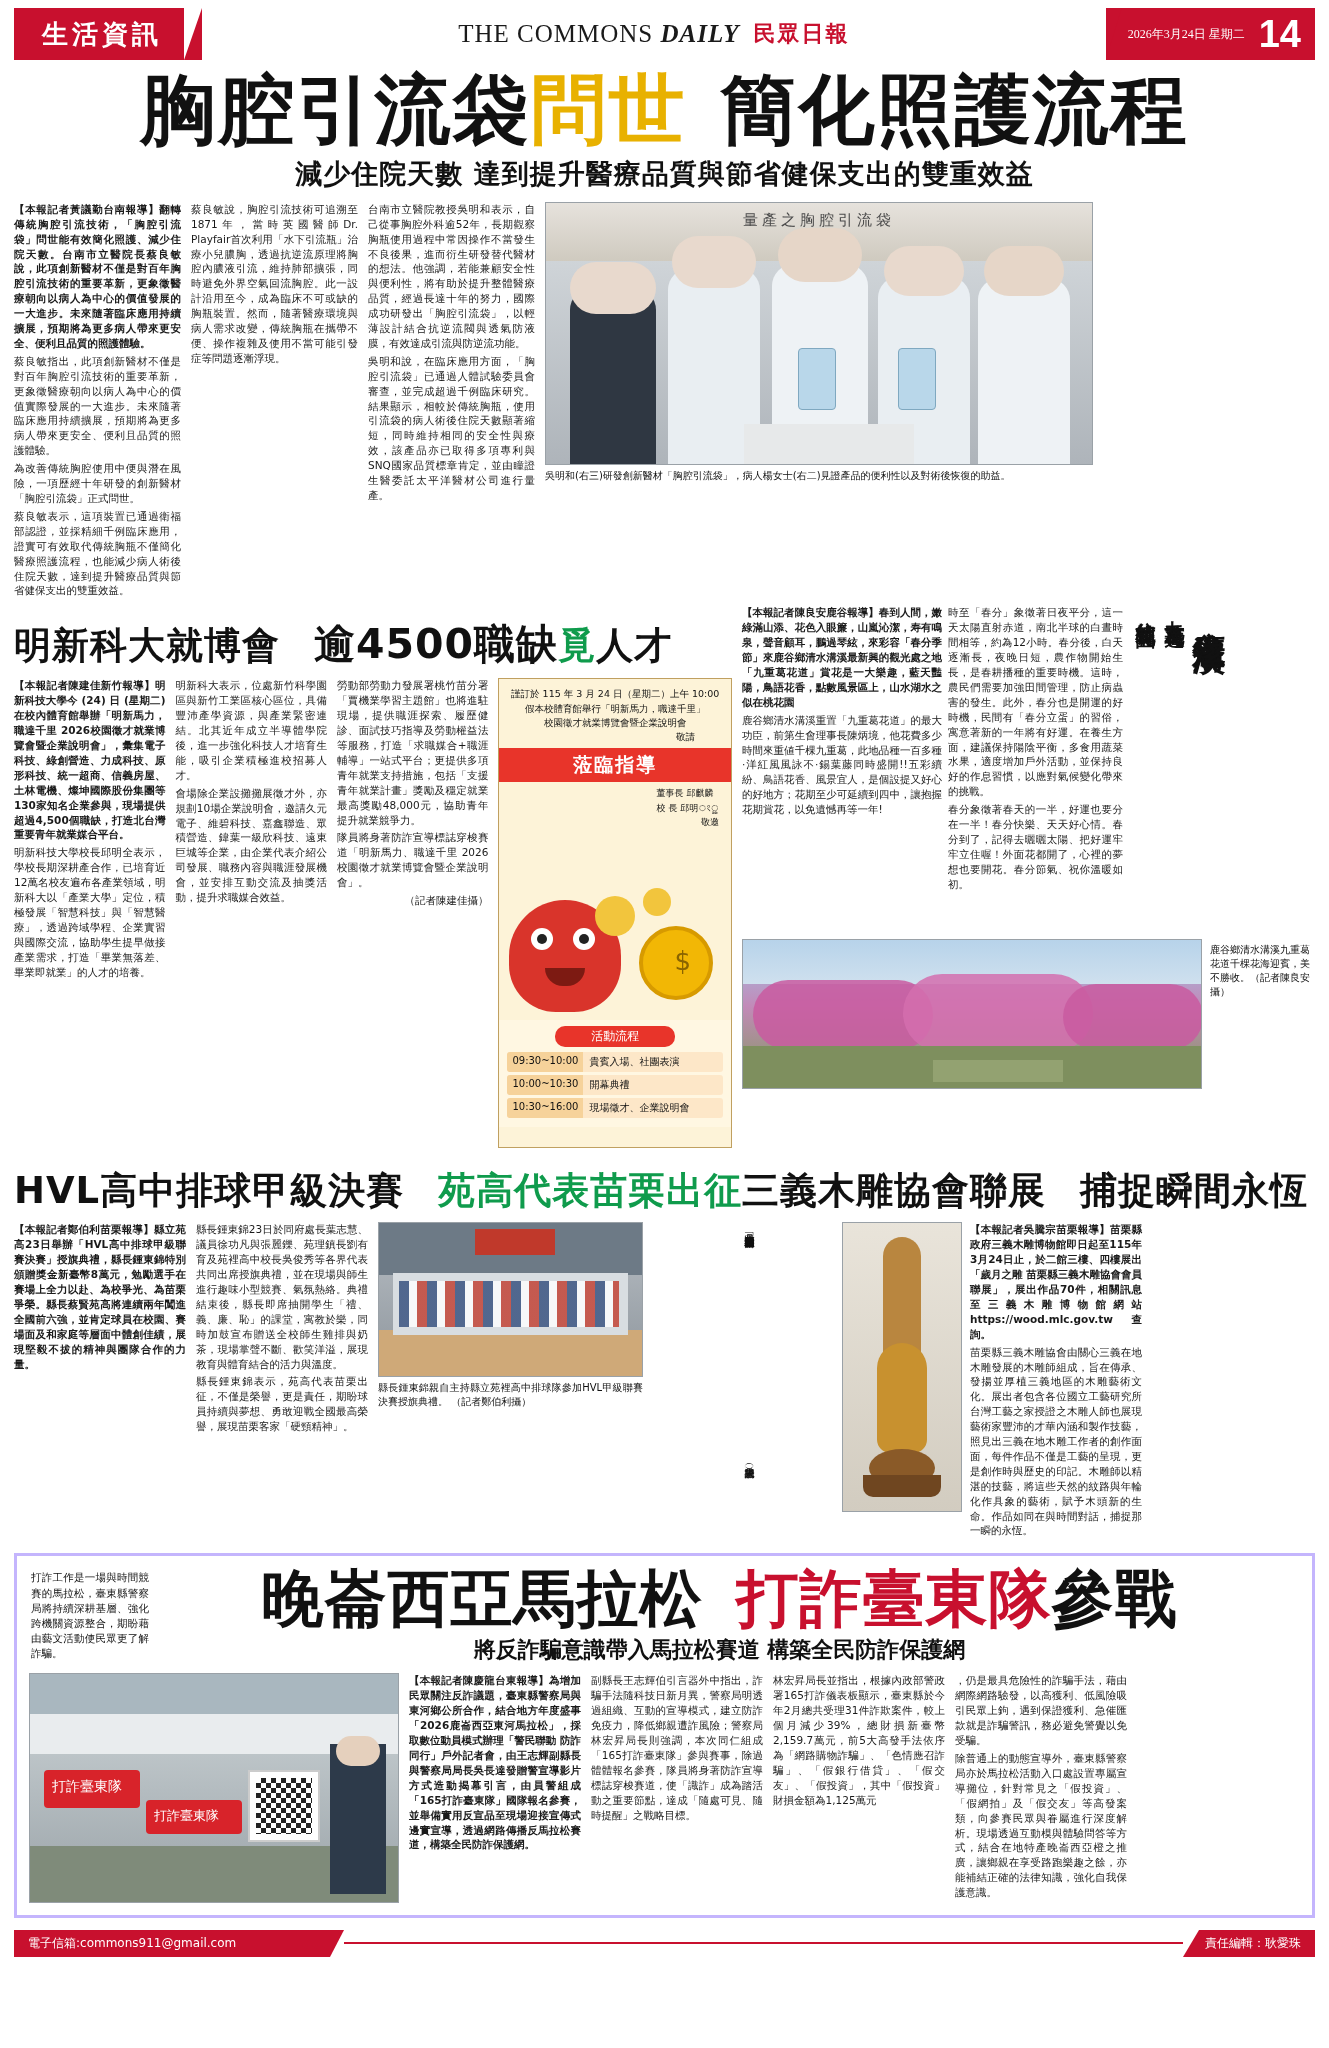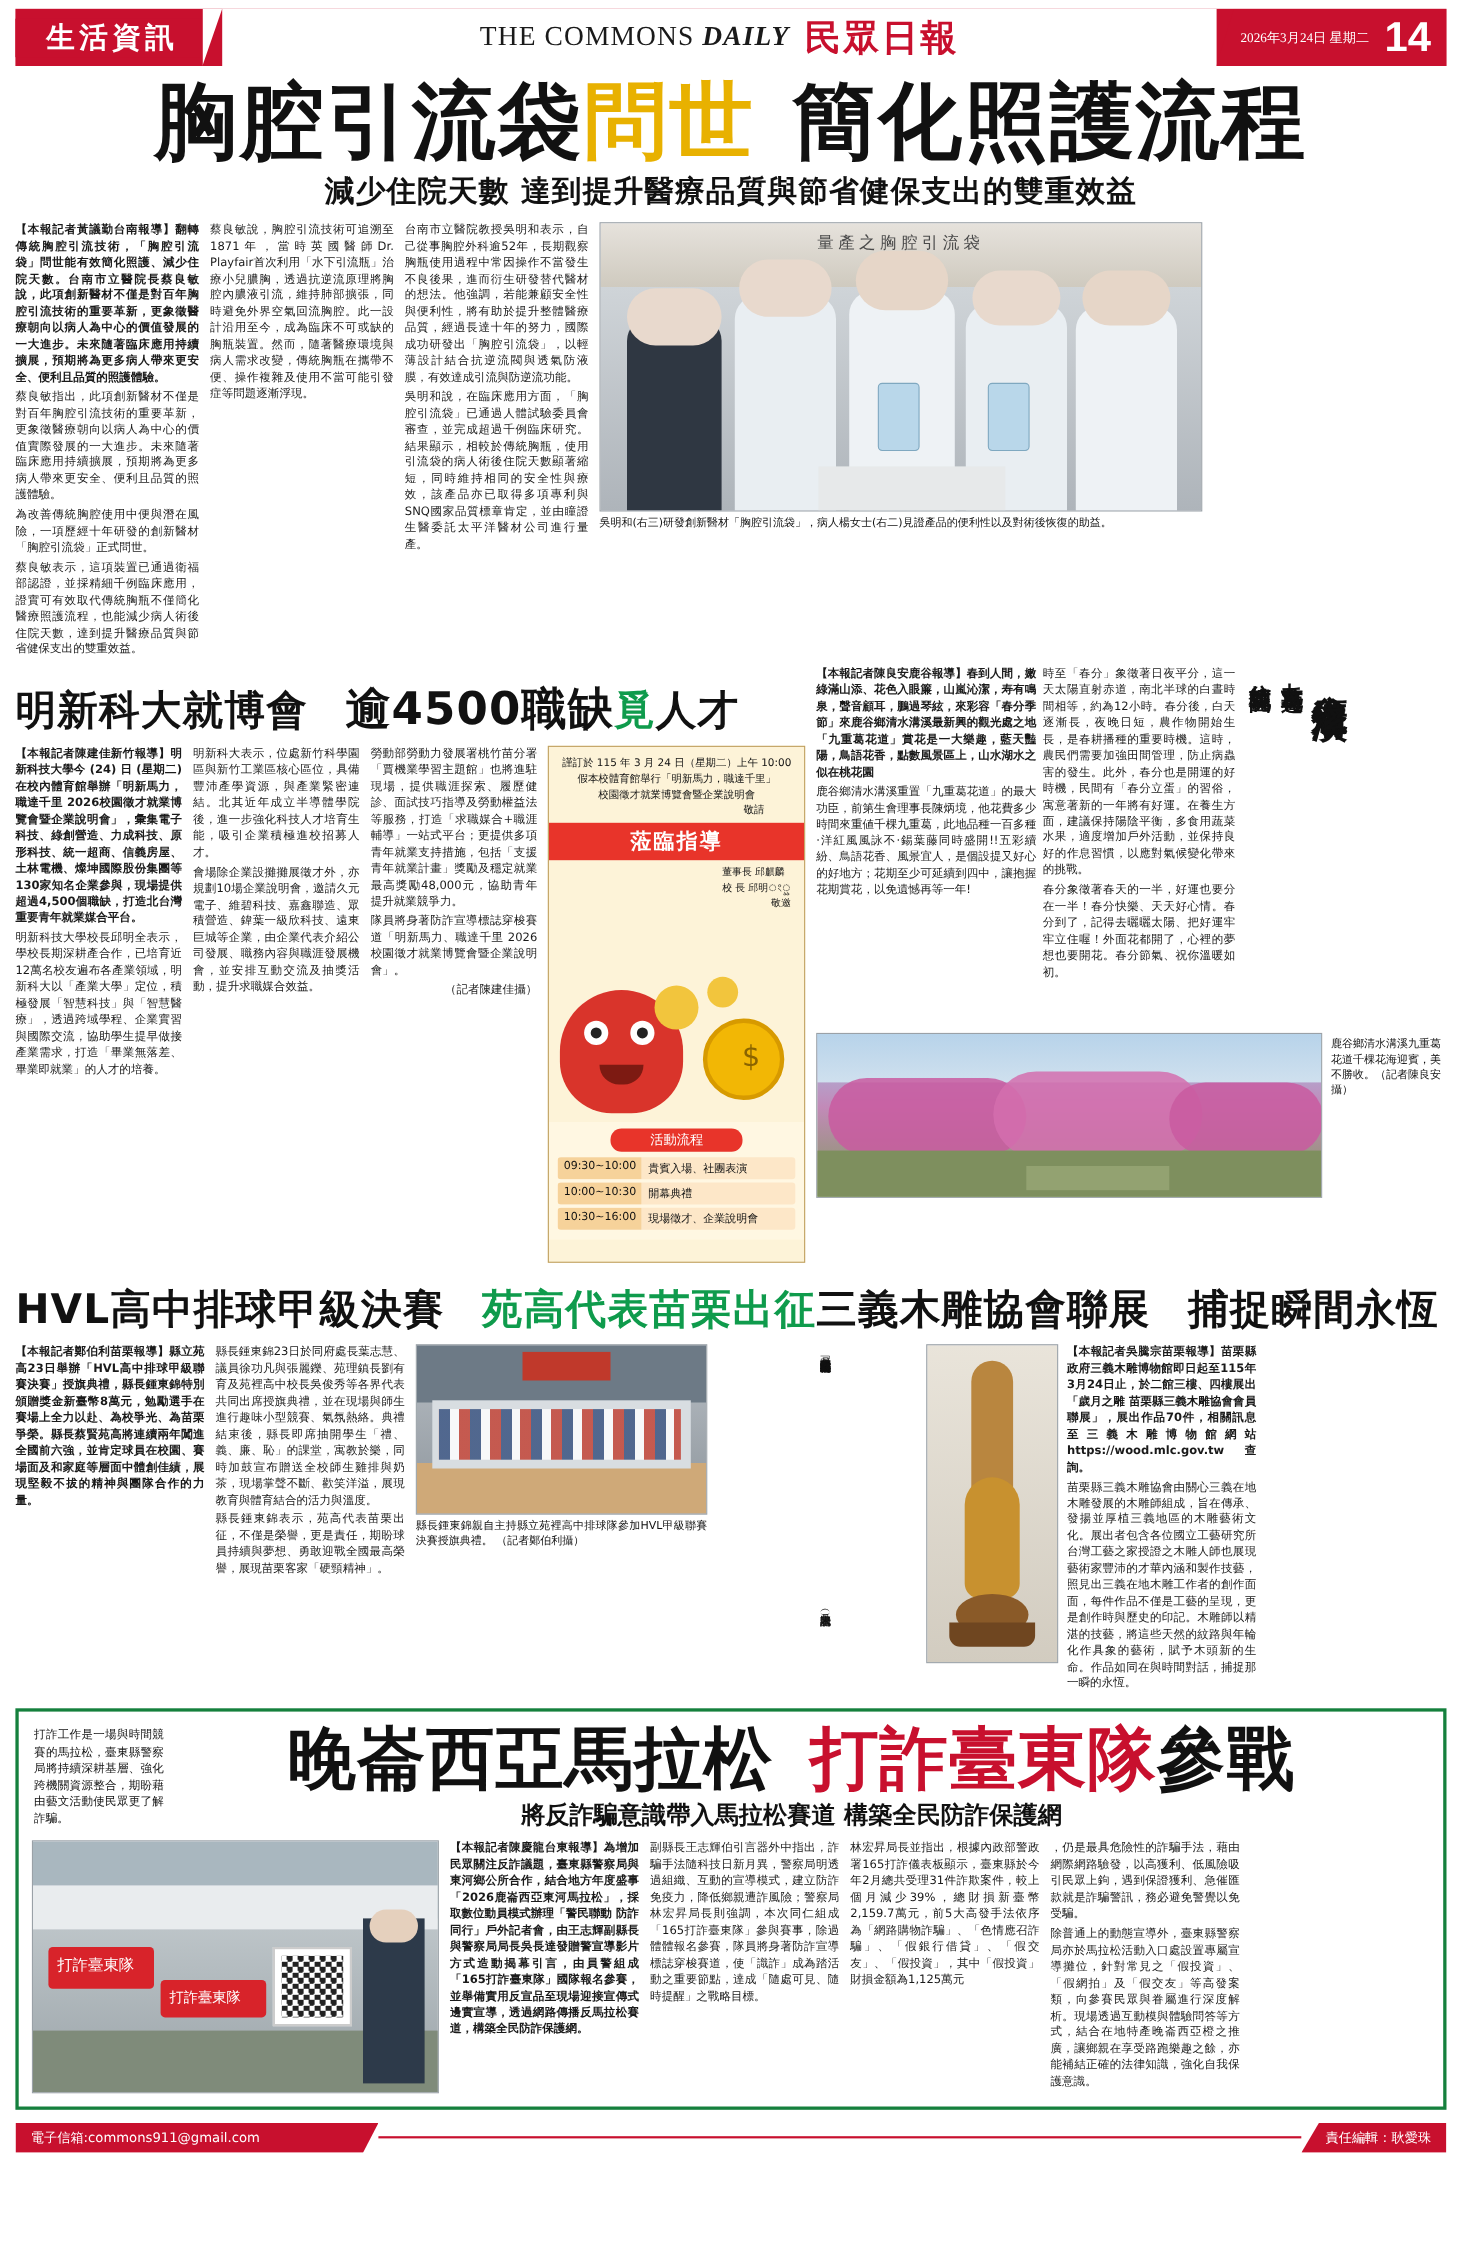--- a/index.html
+++ b/index.html
@@ -45,21 +45,21 @@
   }
   .mast-en {
     font-family:"Liberation Serif", serif;
     font-size:25px;
     letter-spacing:1px;
     color:#1a1a1a;
   }
   .mast-en b { font-style:italic; font-weight:bold;}
   .mast-cn {
     font-family:"DejaVu Sans", sans-serif;
-    font-size:33px; font-weight:bold;
+    font-size:22px; font-weight:bold;
     color:#c8102e;
     letter-spacing:2px;
   }
   .mast-right {
     background:#c8102e; color:#fff;
     height:52px; display:flex; align-items:center; gap:14px;
     padding:0 14px 0 22px;
     clip-path: polygon(16px 0, 100% 0, 100% 100%, 0 100%);
   }
   .mast-date { font-size:12px; font-family:Liberation Serif, serif;}
@@ -194,21 +194,21 @@
     color:#111;
   }
 
   
   .hvl-wrap { display:flex; gap:10px; }
   .hvl-left { width:718px; }
   .hvl-right { width:569px; }
 
   
   .feature {
-    border:3px solid #15803d;
+    border:3px solid #c4b5fd;
     margin-top:12px;
     padding:10px 12px 12px 12px;
     position:relative;
   }
   .feature-head {
     font-family:"DejaVu Sans", sans-serif;
     font-weight:bold;
     font-size:62px;
     text-align:center;
     letter-spacing:1px;

